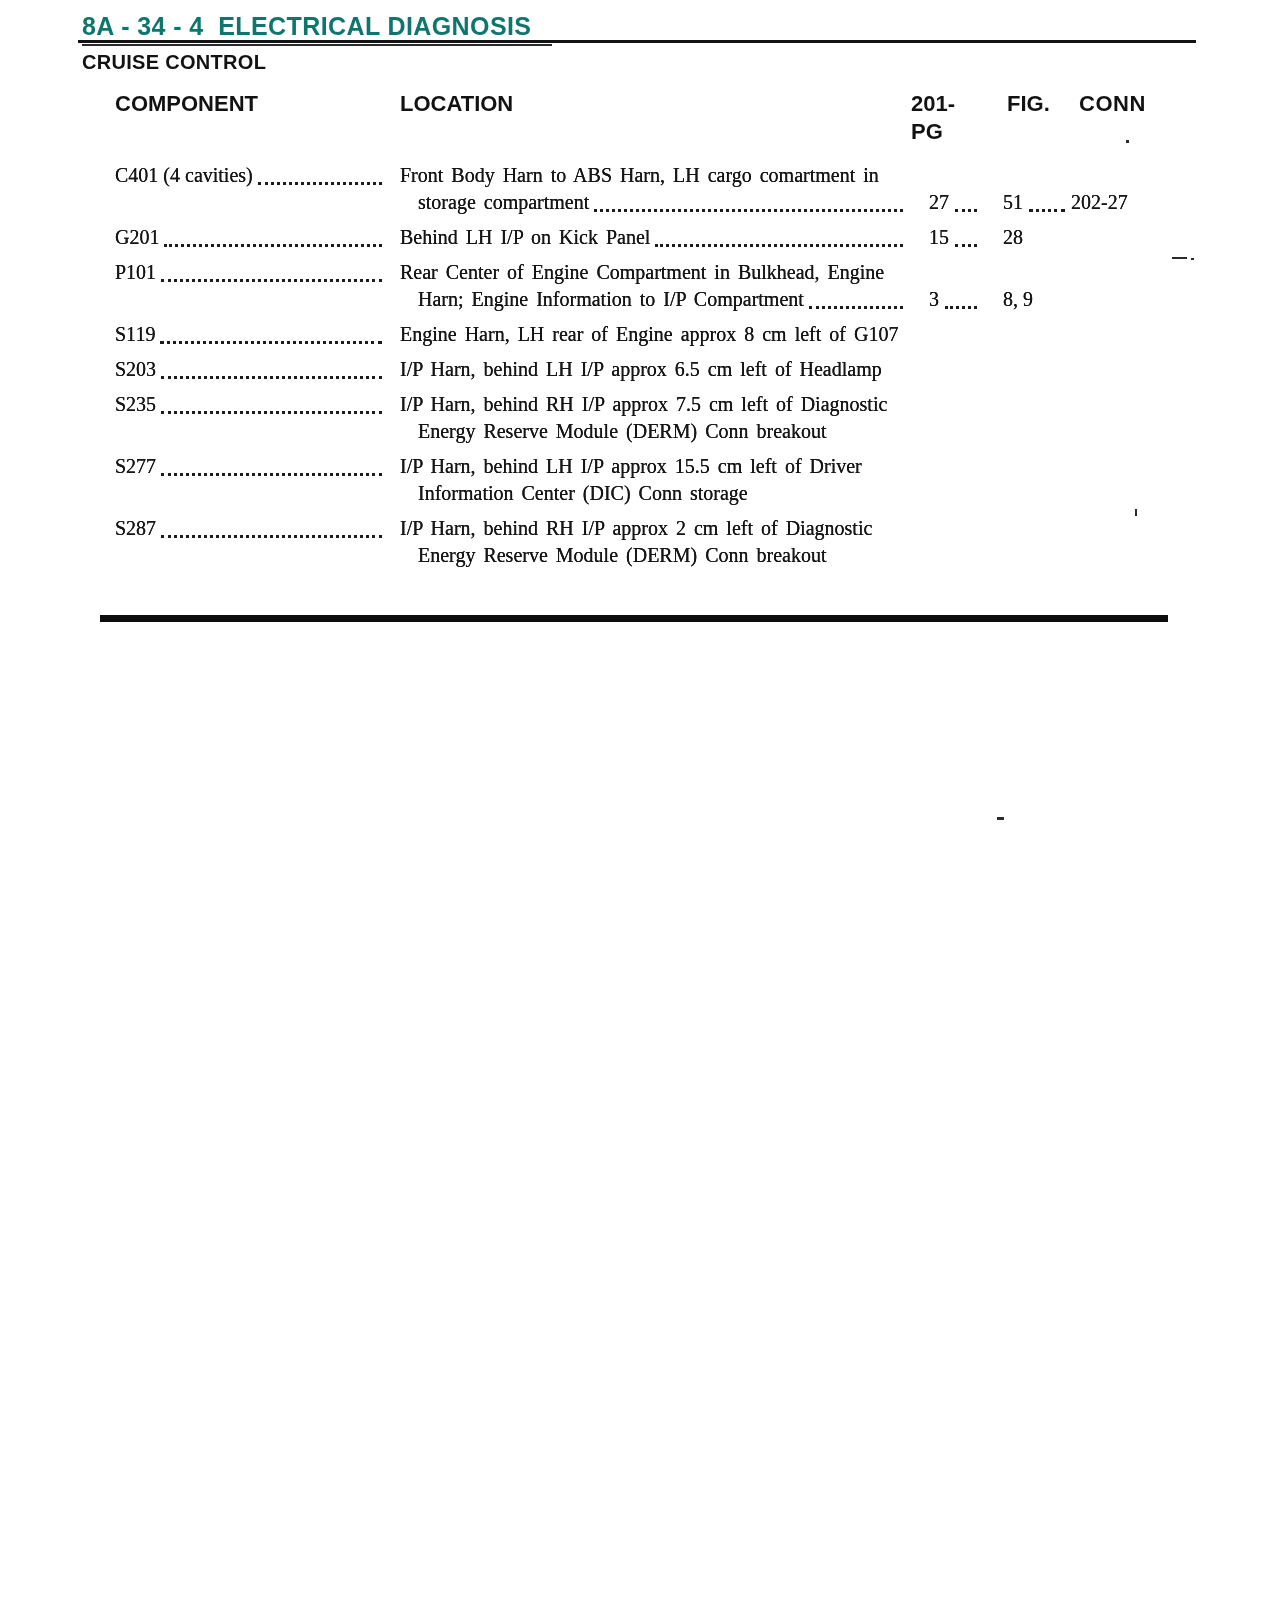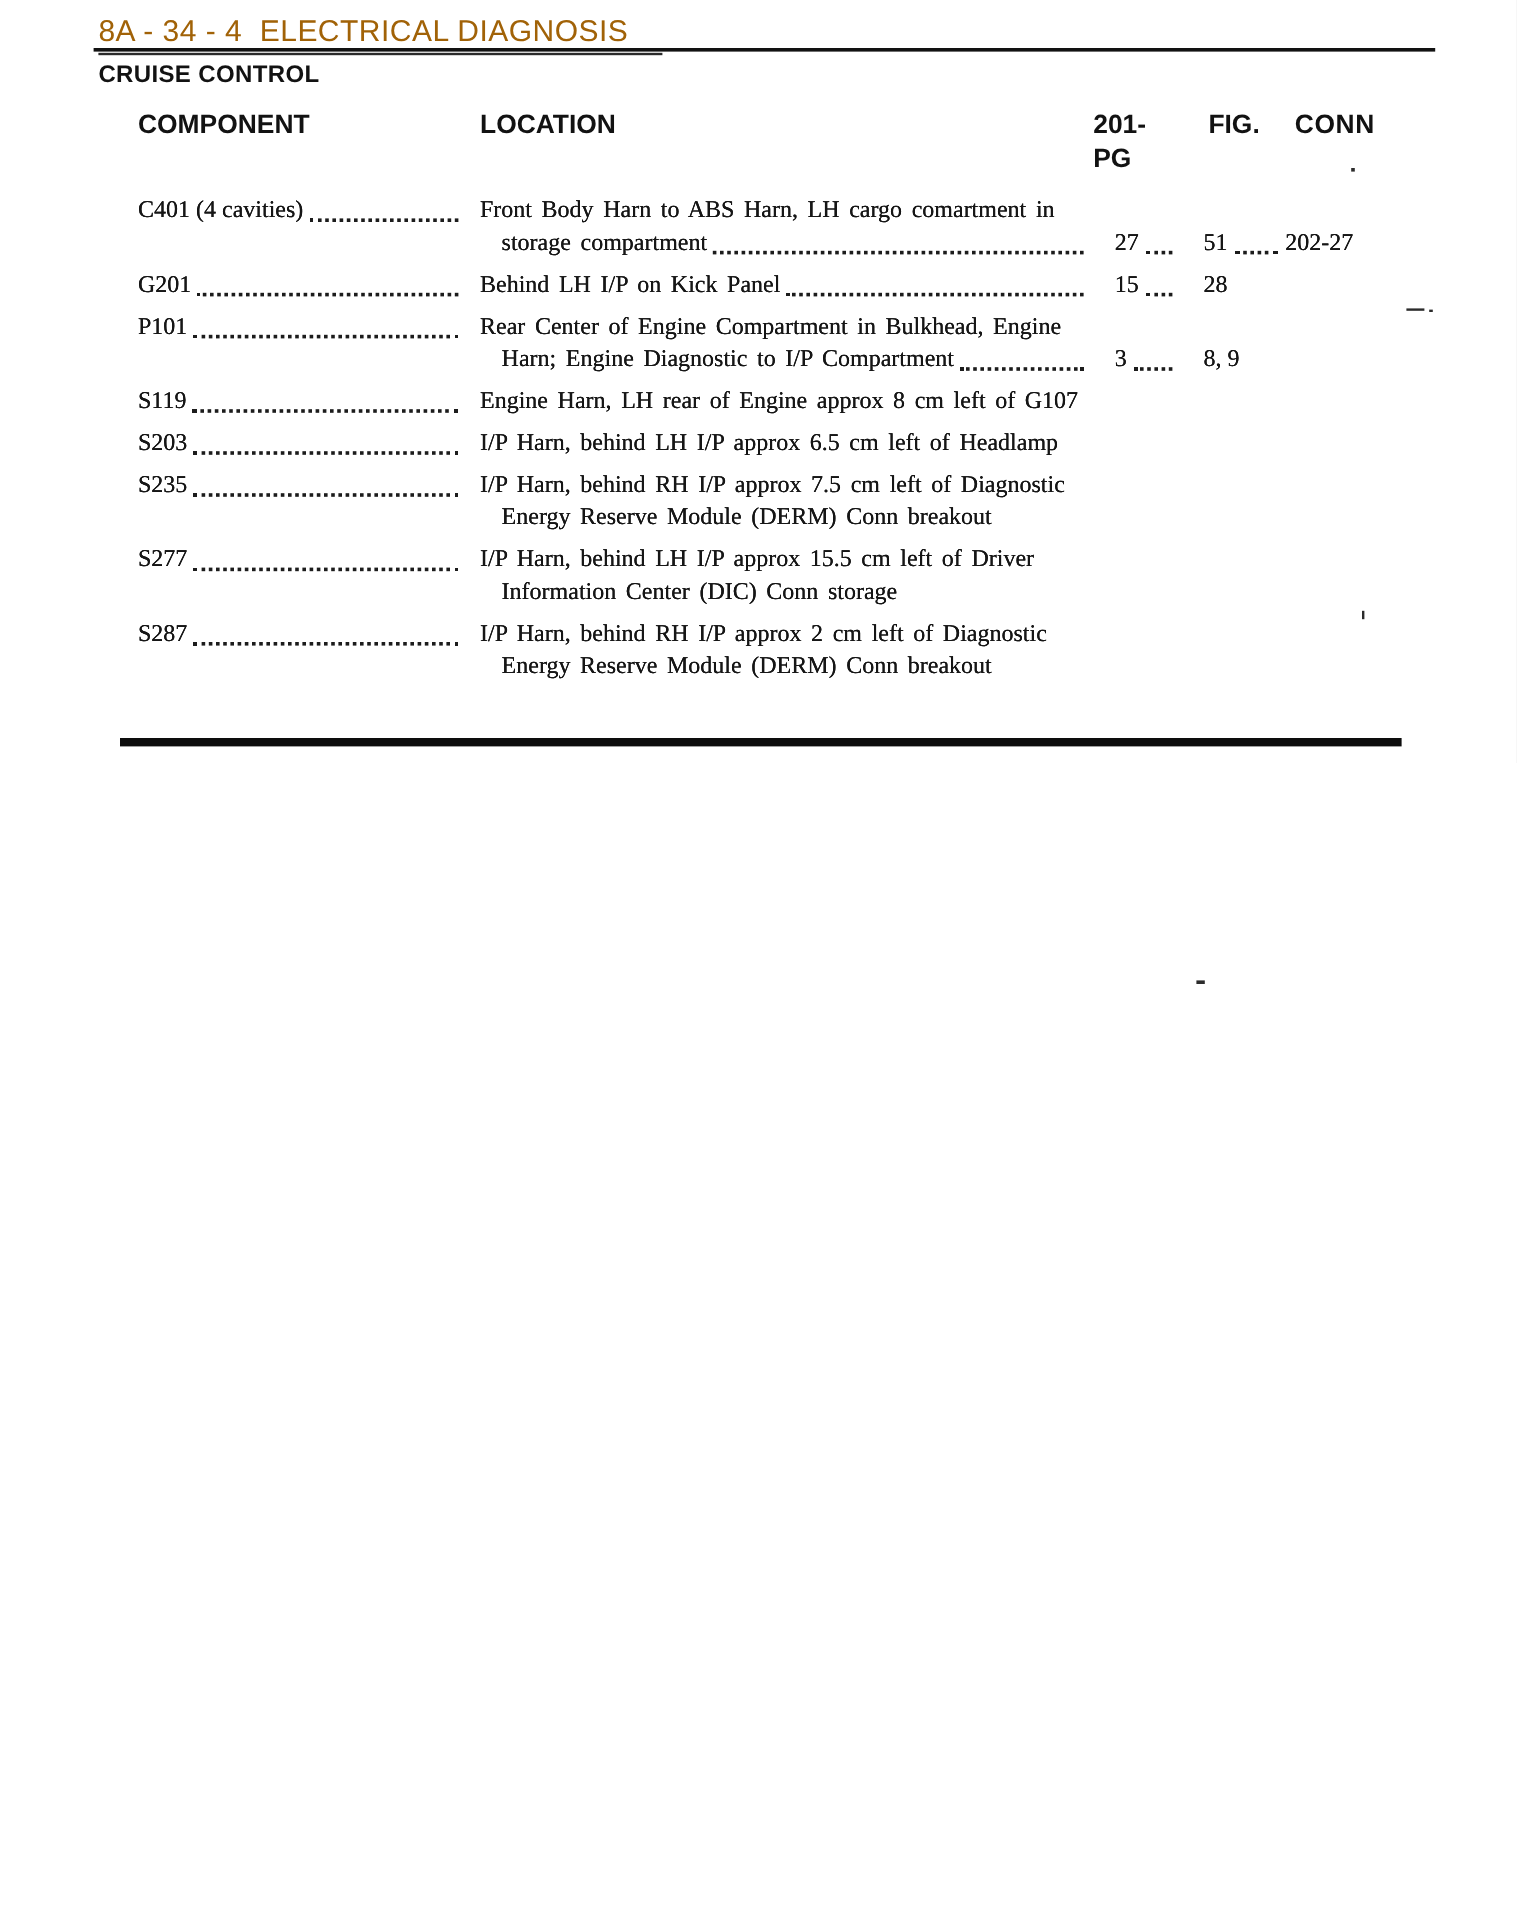--- a/index.html
+++ b/index.html
@@ -8,22 +8,22 @@
     width:1264px;height:1600px;
     background:#ffffff;
     overflow:hidden;
     font-family:"Liberation Serif", serif;
     color:#161616;
   }
   
   .doc-header-title{
     position:absolute;left:82px;top:12px;
     font-family:"Liberation Sans", sans-serif;
-    font-weight:400;font-size:25px;line-height:28px;
-    letter-spacing:.4px;color:#a16207;
+    font-weight:700;font-size:25px;line-height:28px;
+    letter-spacing:.4px;color:#0f766e;
     white-space:pre;
   }
   .header-rule{
     position:absolute;left:78px;top:40px;width:1118px;height:3px;
     background:#121212;
   }
   .header-rule-2{
     position:absolute;left:82px;top:44px;width:470px;height:2px;
     background:#2a2a2a;
   }
@@ -161,21 +161,21 @@
   </div>
 
   <div class="trow">
     <div class="cell comp">
       <span class="comp-name">P101</span>
       <span class="dots"></span>
     </div>
     <div class="cell loc">
             <div class="loc-line"><span class="loc-text">Rear Center of Engine Compartment in Bulkhead, Engine</span></div>
             <div class="loc-line cont with-leader">
-              <span class="loc-text">Harn; Engine Diagnostic to I/P Compartment</span>
+              <span class="loc-text">Harn; Engine Information to I/P Compartment</span>
               <span class="dots"></span>
             </div>
           </div>
     <div class="cell pg">
             <span class="num">3</span>
             <span class="dots"></span>
           </div>
     <div class="cell fig">
             <span class="num">8, 9</span>
           </div>

